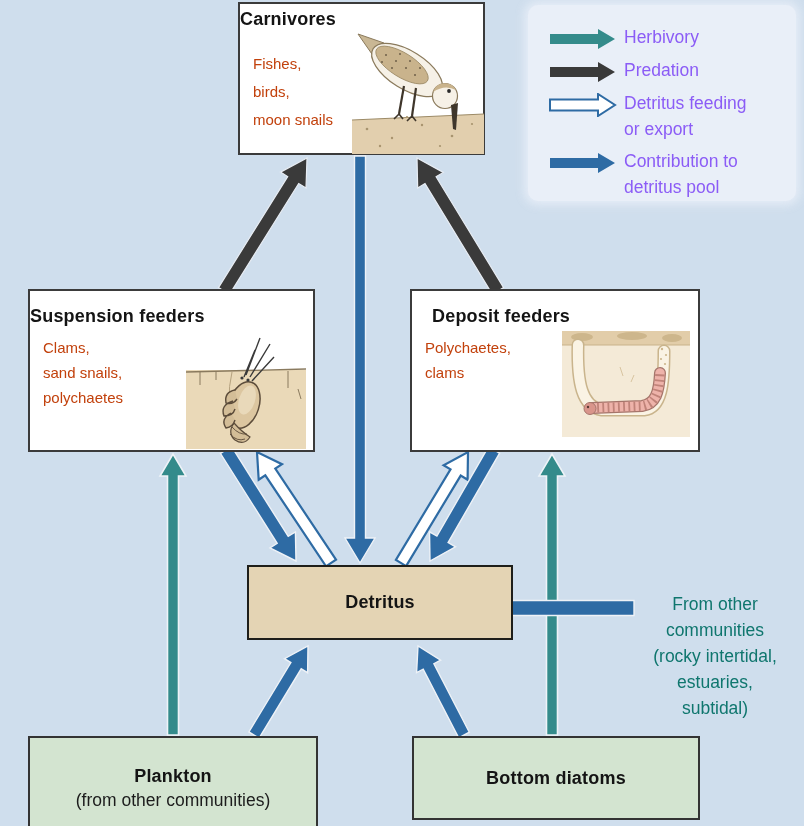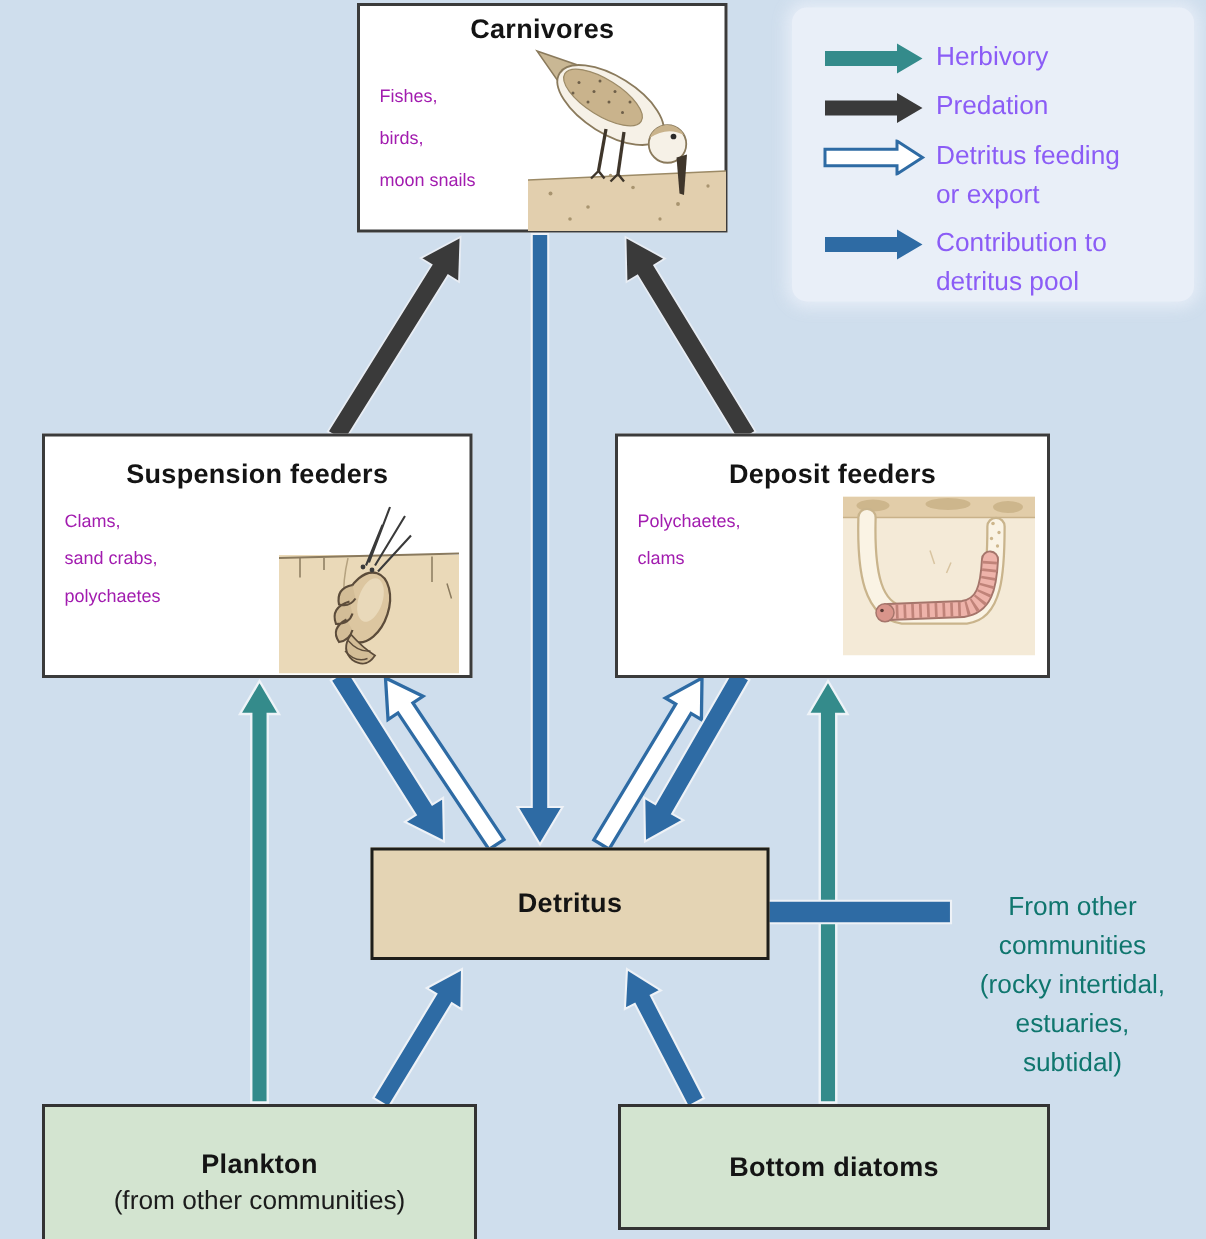--- a/index.html
+++ b/index.html
@@ -1,35 +1,35 @@
 <!DOCTYPE html>
 <html><head>
 <meta charset="utf-8">
 <style>
   html,body{margin:0;padding:0;}
   body{font-family:"Liberation Sans",sans-serif;}
   #canvas{position:relative;width:804px;height:826px;background:#cfdeed;overflow:hidden;}
   #arrow-layer{position:absolute;left:0;top:0;z-index:1;}
   .box{position:absolute;box-sizing:border-box;z-index:2;}
   .white-box{background:#ffffff;border:2px solid #3b3b3b;}
-  .box-title{font-weight:bold;font-size:18px;color:#141414;text-align:center;letter-spacing:.2px;}
-  .box-lines{position:absolute;left:13px;color:#a21caf;font-size:12px;}
+  .box-title{font-weight:bold;font-size:18px;color:#141414;letter-spacing:.2px;}
+  .box-lines{position:absolute;left:13px;color:#c2410c;font-size:15px;}
   .illus{position:absolute;}
   
   #carnivores{left:238px;top:2px;width:247px;height:153px;}
   #carnivores .box-title{margin-top:5px;}
   #carnivores .box-lines{top:46px;line-height:28px;}
   #carnivores .illus{left:112px;top:24px;}
   
   #suspension{left:28px;top:289px;width:287px;height:163px;}
   #suspension .box-title{margin-top:15px;}
   #suspension .box-lines{top:44px;line-height:25px;}
   #suspension .illus{left:156px;top:44px;}
   
-  #deposit{left:410px;top:289px;width:290px;height:163px;}
+  #deposit{left:410px;top:289px;width:290px;height:163px;padding-left:20px;}
   #deposit .box-title{margin-top:15px;}
   #deposit .box-lines{top:44px;line-height:25px;}
   #deposit .illus{left:150px;top:40px;}
   
   #detritus{left:247px;top:565px;width:266px;height:75px;background:#e4d4b4;border:2px solid #1e1e1a;
             display:flex;align-items:center;justify-content:center;}
   
   .green-box{background:#d3e4d0;border:2px solid #333333;display:flex;flex-direction:column;
              align-items:center;justify-content:center;color:#151515;}
   #plankton{left:28px;top:736px;width:290px;height:104px;}
@@ -143,21 +143,21 @@
           <div>Contribution to</div>
           <div>detritus pool</div>
         </div>
       </div>
     </div>
 
   <div id="suspension" class="box white-box">
     <div class="box-title">Suspension feeders</div>
     <div class="box-lines">
       <div>Clams,</div>
-      <div>sand crabs,</div>
+      <div>sand snails,</div>
       <div>polychaetes</div>
     </div>
     <svg class="illus" width="120" height="114" viewBox="0 0 120 114">
       <rect x="0" y="35" width="120" height="79" fill="#ead9b8"></rect>
       <path d="M0,37 L120,34" stroke="#8a7a5e" stroke-width="1.3" fill="none"></path>
       <path d="M14,37 v13 M102,36 v17 M30,37 v8 M112,54 l3,10" stroke="#8a7a5e" stroke-width="1" fill="none"></path>
       <path d="M46,37 q-7,30 3,52" stroke="#b5a27f" stroke-width="1" fill="none"></path>
       <path d="M60,40 L74,3 M64,42 L84,9 M58,42 L69,15 M66,46 L88,22" stroke="#3a3a3a" stroke-width="1.4" fill="none"></path>
       <ellipse cx="58" cy="70" rx="15" ry="24" transform="rotate(18 58 70)" fill="#dcc6a0" stroke="#5c4c3a" stroke-width="1.5"></ellipse>
       <ellipse cx="61" cy="65" rx="8" ry="15" transform="rotate(18 61 65)" fill="#e9d9ba"></ellipse>

